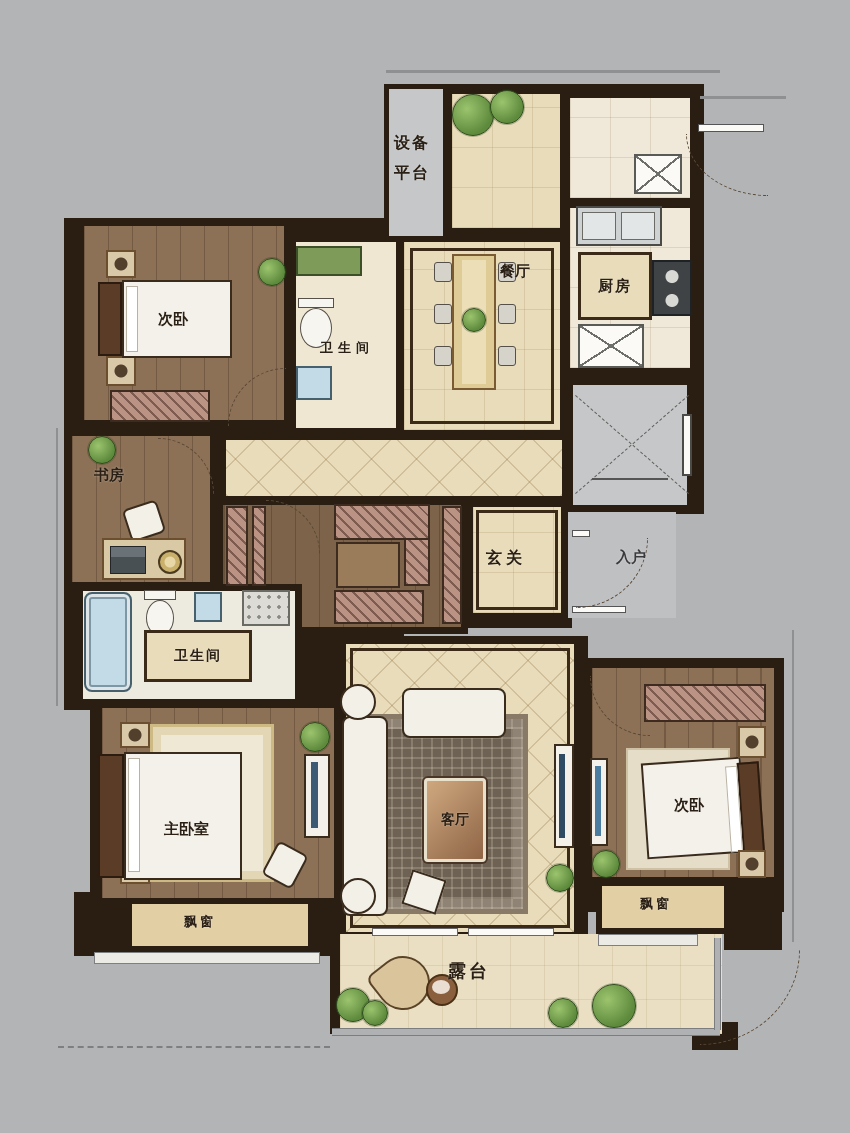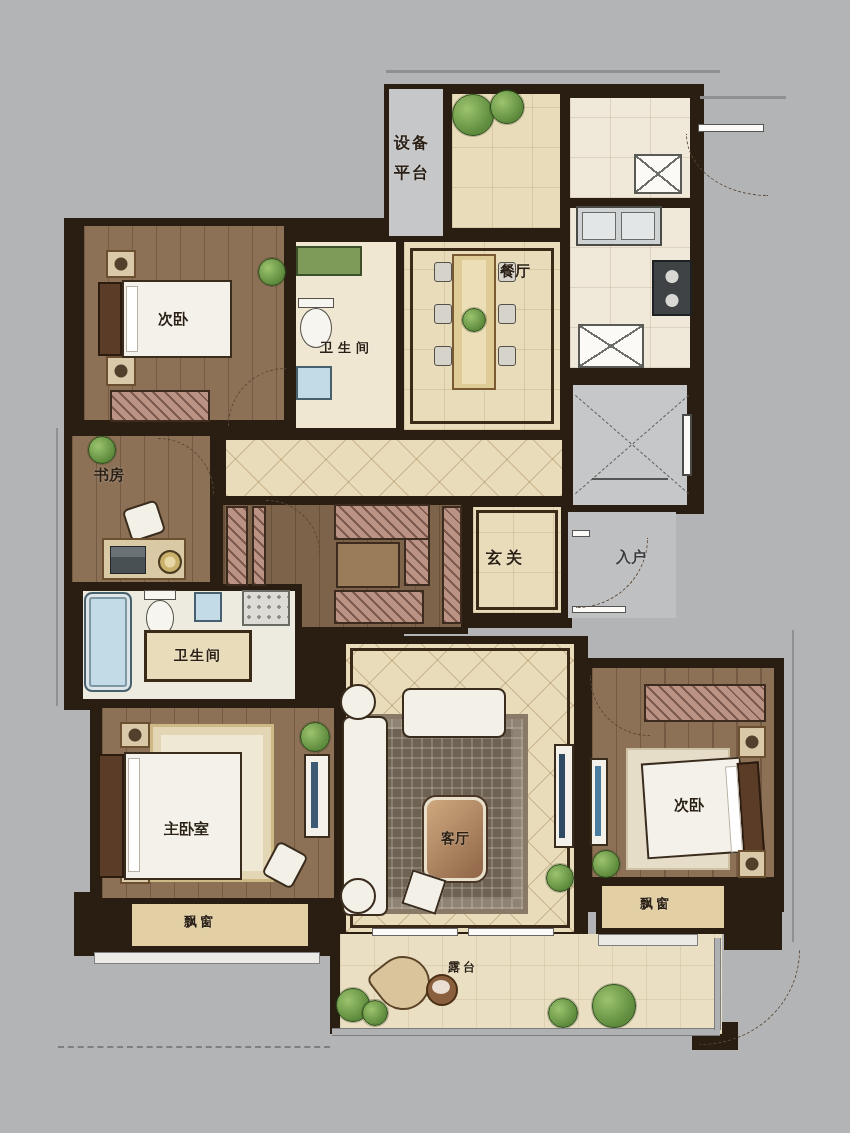--- a/index.html
+++ b/index.html
@@ -89,20 +89,23 @@
   <div class="abs" style="left:698px;top:124px;width:66px;height:8px;background:#fbfaf6;border:1px solid #555"></div>
   <div class="abs arc bl" style="left:686px;top:134px;width:82px;height:62px"></div>
 
   <div class="abs lbl vlbl" style="left:394px;top:128px;width:40px;font-size:16px;letter-spacing:2px;line-height:1.9">设备平台</div>
 
   <div class="abs" style="left:576px;top:206px;width:86px;height:40px;background:#cfd2d2;border:2px solid #4a4a46"></div>
   <div class="abs" style="left:582px;top:212px;width:34px;height:28px;background:#e3e6e6;border:1px solid #6a6a66"></div>
   <div class="abs" style="left:621px;top:212px;width:34px;height:28px;background:#e3e6e6;border:1px solid #6a6a66"></div>
   <div class="abs" style="left:652px;top:260px;width:40px;height:56px;border:2px solid #1f2224;background:radial-gradient(circle at 50% 28%,#d8d8d4 0 6px,transparent 7px),radial-gradient(circle at 50% 74%,#d8d8d4 0 6px,transparent 7px),#3f4346"></div>
   <div class="abs xbox" style="left:578px;top:324px;width:66px;height:44px"></div>
+  <div class="abs frame cbox" style="left:578px;top:252px;width:74px;height:68px;background:var(--tile_floor)">
+    <span class="lbl" style="letter-spacing:2px">厨房</span>
+  </div>
 
   <div class="abs" style="left:434px;top:262px;width:18px;height:20px;background:#d6d3cb;border:1.5px solid #55504a;border-radius:3px"></div>
   <div class="abs" style="left:434px;top:304px;width:18px;height:20px;background:#d6d3cb;border:1.5px solid #55504a;border-radius:3px"></div>
   <div class="abs" style="left:434px;top:346px;width:18px;height:20px;background:#d6d3cb;border:1.5px solid #55504a;border-radius:3px"></div>
   <div class="abs" style="left:498px;top:262px;width:18px;height:20px;background:#d6d3cb;border:1.5px solid #55504a;border-radius:3px"></div>
   <div class="abs" style="left:498px;top:304px;width:18px;height:20px;background:#d6d3cb;border:1.5px solid #55504a;border-radius:3px"></div>
   <div class="abs" style="left:498px;top:346px;width:18px;height:20px;background:#d6d3cb;border:1.5px solid #55504a;border-radius:3px"></div>
   <div class="abs" style="left:452px;top:254px;width:44px;height:136px;background:#decb96;border:2px solid #7a5a33"></div>
   <div class="abs" style="left:462px;top:260px;width:24px;height:124px;background:#ecdfb8"></div>
   <div class="abs plant" style="left:462px;top:308px;width:24px;height:24px"></div>
@@ -171,21 +174,21 @@
   <div class="abs" style="left:311px;top:762px;width:7px;height:66px;background:#3c5a74"></div>
   <div class="abs" style="left:268px;top:846px;width:34px;height:38px;background:#f3f0e8;border:2px solid #3a2c1d;border-radius:6px;transform:rotate(28deg)"></div>
   <div class="abs plant" style="left:300px;top:722px;width:30px;height:30px"></div>
   <div class="abs lbl" style="left:164px;top:820px">主卧室</div>
 
   <div class="abs rug" style="left:366px;top:714px;width:162px;height:200px"></div>
   <div class="abs sofa" style="left:402px;top:688px;width:104px;height:50px"></div>
   <div class="abs sofa" style="left:342px;top:716px;width:46px;height:200px"></div>
   <div class="abs rtbl cross" style="left:340px;top:684px;width:36px;height:36px"></div>
   <div class="abs rtbl cross" style="left:340px;top:878px;width:36px;height:36px"></div>
-  <div class="abs cbox" style="left:424px;top:797px;width:62px;height:84px;background:linear-gradient(135deg,#cfa87f,#8f6546);border:3px solid #e9e0cc;box-shadow:0 0 0 2px #4a3626;border-radius:12px">
+  <div class="abs cbox" style="left:424px;top:778px;width:62px;height:84px;background:linear-gradient(135deg,#cfa87f,#8f6546);border:3px solid #e9e0cc;box-shadow:0 0 0 2px #4a3626;border-radius:4px">
     <span class="lbl" style="font-size:14px">客厅</span>
   </div>
   <div class="abs" style="left:406px;top:874px;width:36px;height:36px;background:#f3f0e8;border:2px solid #3a2c1d;transform:rotate(18deg)"></div>
   <div class="abs plant" style="left:546px;top:864px;width:28px;height:28px"></div>
   <div class="abs white" style="left:554px;top:744px;width:20px;height:104px"></div>
   <div class="abs" style="left:559px;top:754px;width:6px;height:84px;background:#2f4b63"></div>
   <div class="abs" style="left:372px;top:928px;width:86px;height:8px;background:#fbfaf6;border:1px solid #666"></div>
   <div class="abs" style="left:468px;top:928px;width:86px;height:8px;background:#fbfaf6;border:1px solid #666"></div>
 
   <div class="abs hatch" style="left:644px;top:684px;width:122px;height:38px"></div>
@@ -206,21 +209,21 @@
   <div class="abs lbl" style="left:640px;top:896px;font-size:13px;letter-spacing:3px">飘窗</div>
   <div class="abs sill" style="left:598px;top:934px;width:100px;height:12px"></div>
 
   <div class="abs" style="left:376px;top:956px;width:54px;height:54px;background:#d9c49c;border:2px solid #5a4327;border-radius:8px 50% 50% 50%;transform:rotate(-38deg)"></div>
   <div class="abs" style="left:426px;top:974px;width:32px;height:32px;border-radius:50%;background:#8a5f3e;border:2px solid #4a3015"></div>
   <div class="abs" style="left:432px;top:980px;width:18px;height:14px;border-radius:50%;background:#e9ded1"></div>
   <div class="abs plant" style="left:336px;top:988px;width:34px;height:34px"></div>
   <div class="abs plant" style="left:362px;top:1000px;width:26px;height:26px"></div>
   <div class="abs plant" style="left:592px;top:984px;width:44px;height:44px"></div>
   <div class="abs plant" style="left:548px;top:998px;width:30px;height:30px"></div>
-  <div class="abs lbl" style="left:448px;top:960px;font-size:12px;letter-spacing:3px">露台</div>
+  <div class="abs lbl" style="left:448px;top:960px;font-size:18px;letter-spacing:3px">露台</div>
   <div class="abs" style="left:332px;top:1028px;width:388px;height:8px;background:#b0b1b3;border-top:1.5px solid #7c7d7f;border-bottom:1.5px solid #7c7d7f"></div>
   <div class="abs" style="left:714px;top:938px;width:7px;height:92px;background:#b0b1b3;border-left:1.5px solid #7c7d7f;border-right:1.5px solid #7c7d7f"></div>
 
   <div class="abs dim" style="left:56px;top:428px;width:2px;height:278px"></div>
   <div class="abs dim" style="left:792px;top:630px;width:2px;height:312px"></div>
   <div class="abs dash" style="left:58px;top:1046px;width:272px;height:0"></div>
   <div class="abs arc br" style="left:700px;top:950px;width:100px;height:95px"></div>
 
 </div>
 

